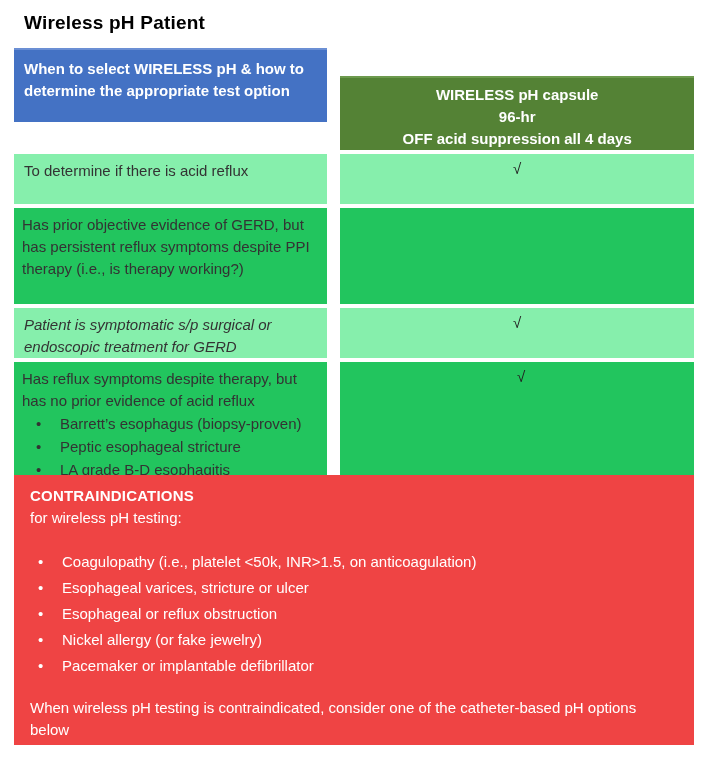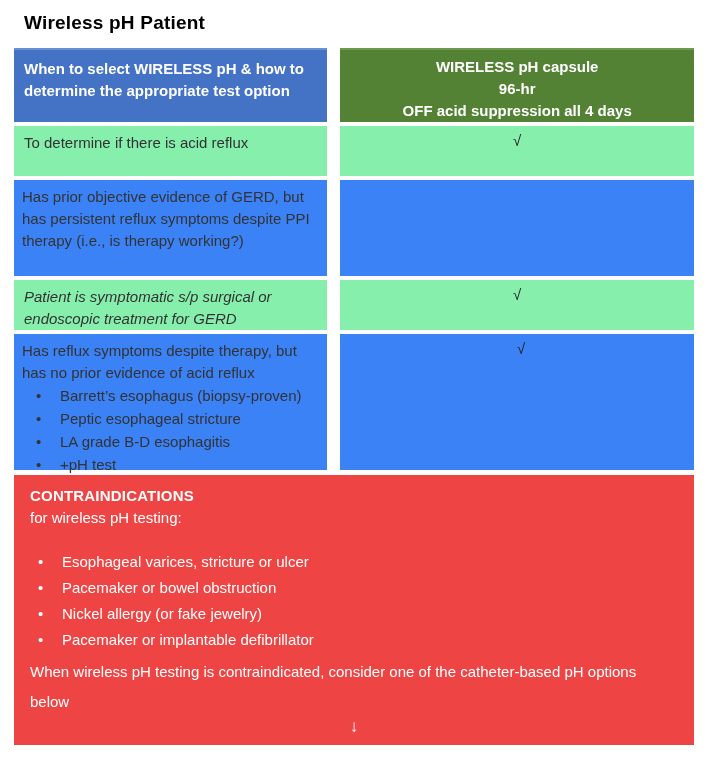--- a/index.html
+++ b/index.html
@@ -58,33 +58,34 @@
   }
   .header-row .cell-right {
     background: #548235;
     color: #ffffff;
     font-weight: bold;
     font-size: 15px;
     line-height: 22px;
     padding-top: 6px;
     height: 74px;
     border-top: 2px solid #6d9a4e;
+    margin-top: 28px;
   }
   .body-row .cell-left {
     font-size: 15px;
     line-height: 22px;
     padding: 6px 8px 0 10px;
   }
   .body-row .cell-right {
     font-size: 15px;
     padding-top: 6px;
     color: #222222;
   }
   .shade-light .cell-left, .shade-light .cell-right { background: #86efac; }
-  .shade-dark  .cell-left, .shade-dark  .cell-right { background: #3b82f6; padding-left: 8px; }
+  .shade-dark  .cell-left, .shade-dark  .cell-right { background: #22c55e; padding-left: 8px; }
   .r1 .cell-left, .r1 .cell-right { height: 50px; }
   .r2 .cell-left, .r2 .cell-right { height: 96px; }
   .r3 .cell-left, .r3 .cell-right { height: 50px; font-style: italic; }
   .r4 .cell-left, .r4 .cell-right { height: 136px; }
   .row-bullet {
     position: relative;
     padding-left: 38px;
     line-height: 23px;
   }
   .row-bullet::before {
@@ -119,22 +120,22 @@
     padding-left: 32px;
     line-height: 26px;
   }
   .contra-bullet::before {
     content: "\2022";
     position: absolute;
     left: 8px;
     top: 0;
   }
   .contra-note {
-    margin-top: 4px;
-    line-height: 30px;
+    margin-top: 18px;
+    line-height: 22px;
     max-width: 630px;
   }
   .contra-arrow {
     text-align: center;
     font-size: 17px;
     font-weight: bold;
     line-height: 20px;
   }
 </style>
 </head>
@@ -180,21 +181,22 @@
       </div>
       <div class="cell-right">√</div>
     </div>
 
   </div>
 
   <div class="contra">
     <div class="contra-heading">CONTRAINDICATIONS</div>
     <div class="contra-sub">for wireless pH testing:</div>
     <div class="contra-gap"></div>
+    <div class="contra-bullet">Coagulopathy (i.e., platelet &lt;50k, INR&gt;1.5, on anticoagulation)</div>
     <div class="contra-bullet">Esophageal varices, stricture or ulcer</div>
-    <div class="contra-bullet">Pacemaker or bowel obstruction</div>
+    <div class="contra-bullet">Esophageal or reflux obstruction</div>
     <div class="contra-bullet">Nickel allergy (or fake jewelry)</div>
     <div class="contra-bullet">Pacemaker or implantable defibrillator</div>
     <div class="contra-note">When wireless pH testing is contraindicated, consider one of the catheter-based pH options below</div>
     <div class="contra-arrow">↓</div>
   </div>
 
 </div>
 
 </body></html>

